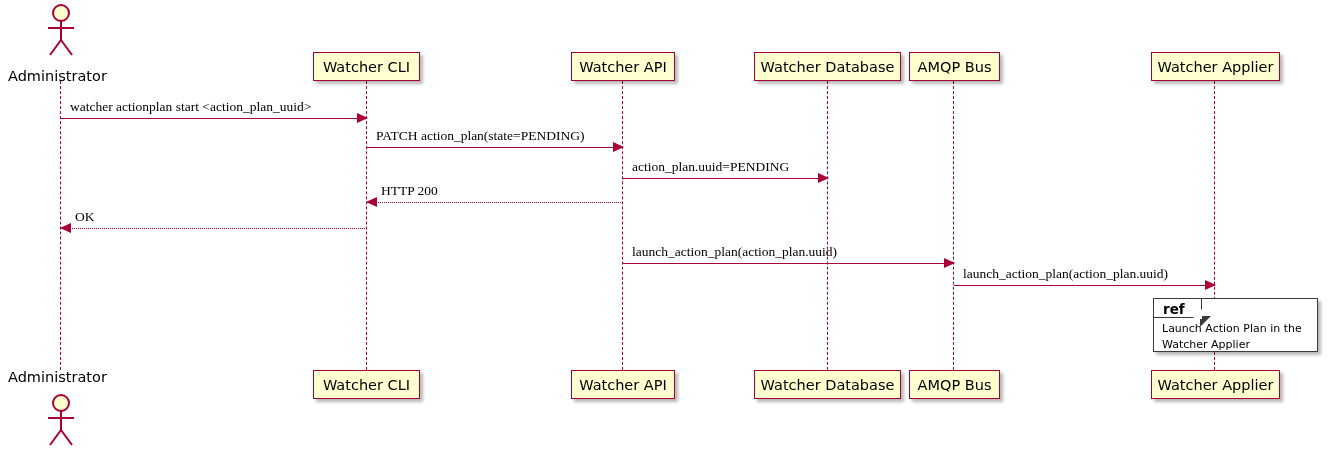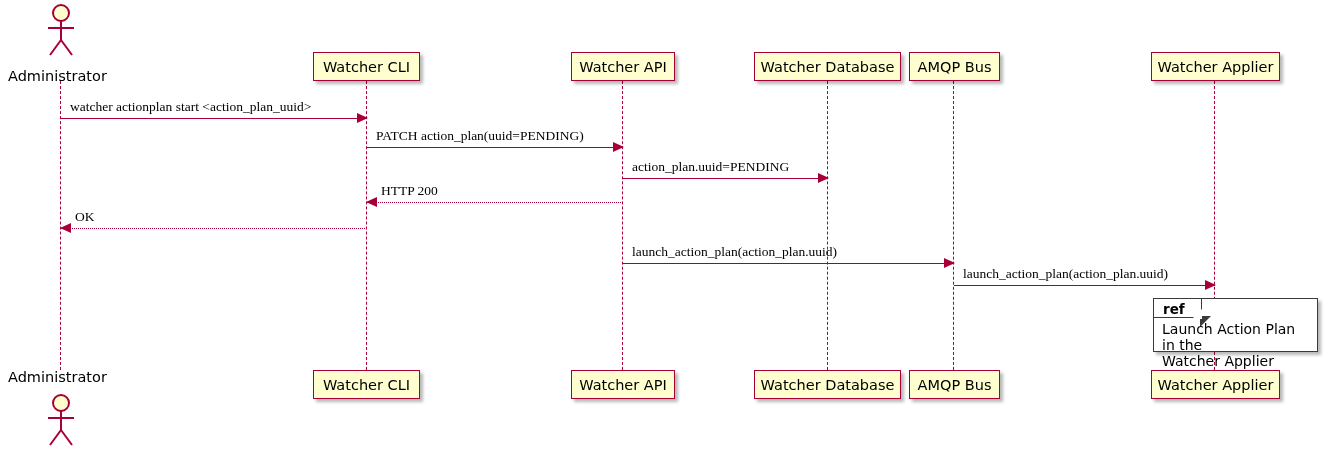--- a/index.html
+++ b/index.html
@@ -92,21 +92,21 @@
   }
   .ref-tab-notch{
     position:absolute;right:-10px;bottom:-10px;
     width:0;height:0;
     border-left:11px solid #3A3A3A;
     border-bottom:11px solid transparent;
     transform:none;
   }
   .ref-body{
     position:absolute;left:8px;top:22px;right:6px;
-    font-size:14px;color:#000000;line-height:16px;
+    font-size:11px;color:#000000;line-height:16px;
   }
 </style>
 </head>
 <body>
 
 <div id="diagram">
 
   <div class="lifeline" id="ll-0" style="left: 60.2px; top: 81px; height: 289px;"></div>
   <div class="lifeline" id="ll-1" style="left: 366.2px; top: 81px; height: 289px;"></div>
   <div class="lifeline" id="ll-2" style="left: 622.2px; top: 81px; height: 289px;"></div>
@@ -153,21 +153,21 @@
   <div class="participant" id="pb-5" style="left: 1151px; top: 370px; width: 129px;">Watcher Applier</div>
 
   <div class="msg right" id="msg-0" style="left: 61px; width: 306px; top: 118px;">
     <div class="line"></div>
     <div class="head"></div>
     <div class="label">watcher actionplan start &lt;action_plan_uuid&gt;</div>
   </div>
   <div class="msg right" id="msg-1" style="left: 367px; width: 256px; top: 147px;">
     <div class="line"></div>
     <div class="head"></div>
-    <div class="label">PATCH action_plan(uuid=PENDING)</div>
+    <div class="label">PATCH action_plan(state=PENDING)</div>
   </div>
   <div class="msg right" id="msg-2" style="left: 623px; width: 205px; top: 178px;">
     <div class="line"></div>
     <div class="head"></div>
     <div class="label">action_plan.uuid=PENDING</div>
   </div>
   <div class="msg left dotted" id="msg-3" style="left: 367px; width: 256px; top: 202px;">
     <div class="line"></div>
     <div class="head"></div>
     <div class="label">HTTP 200</div>

